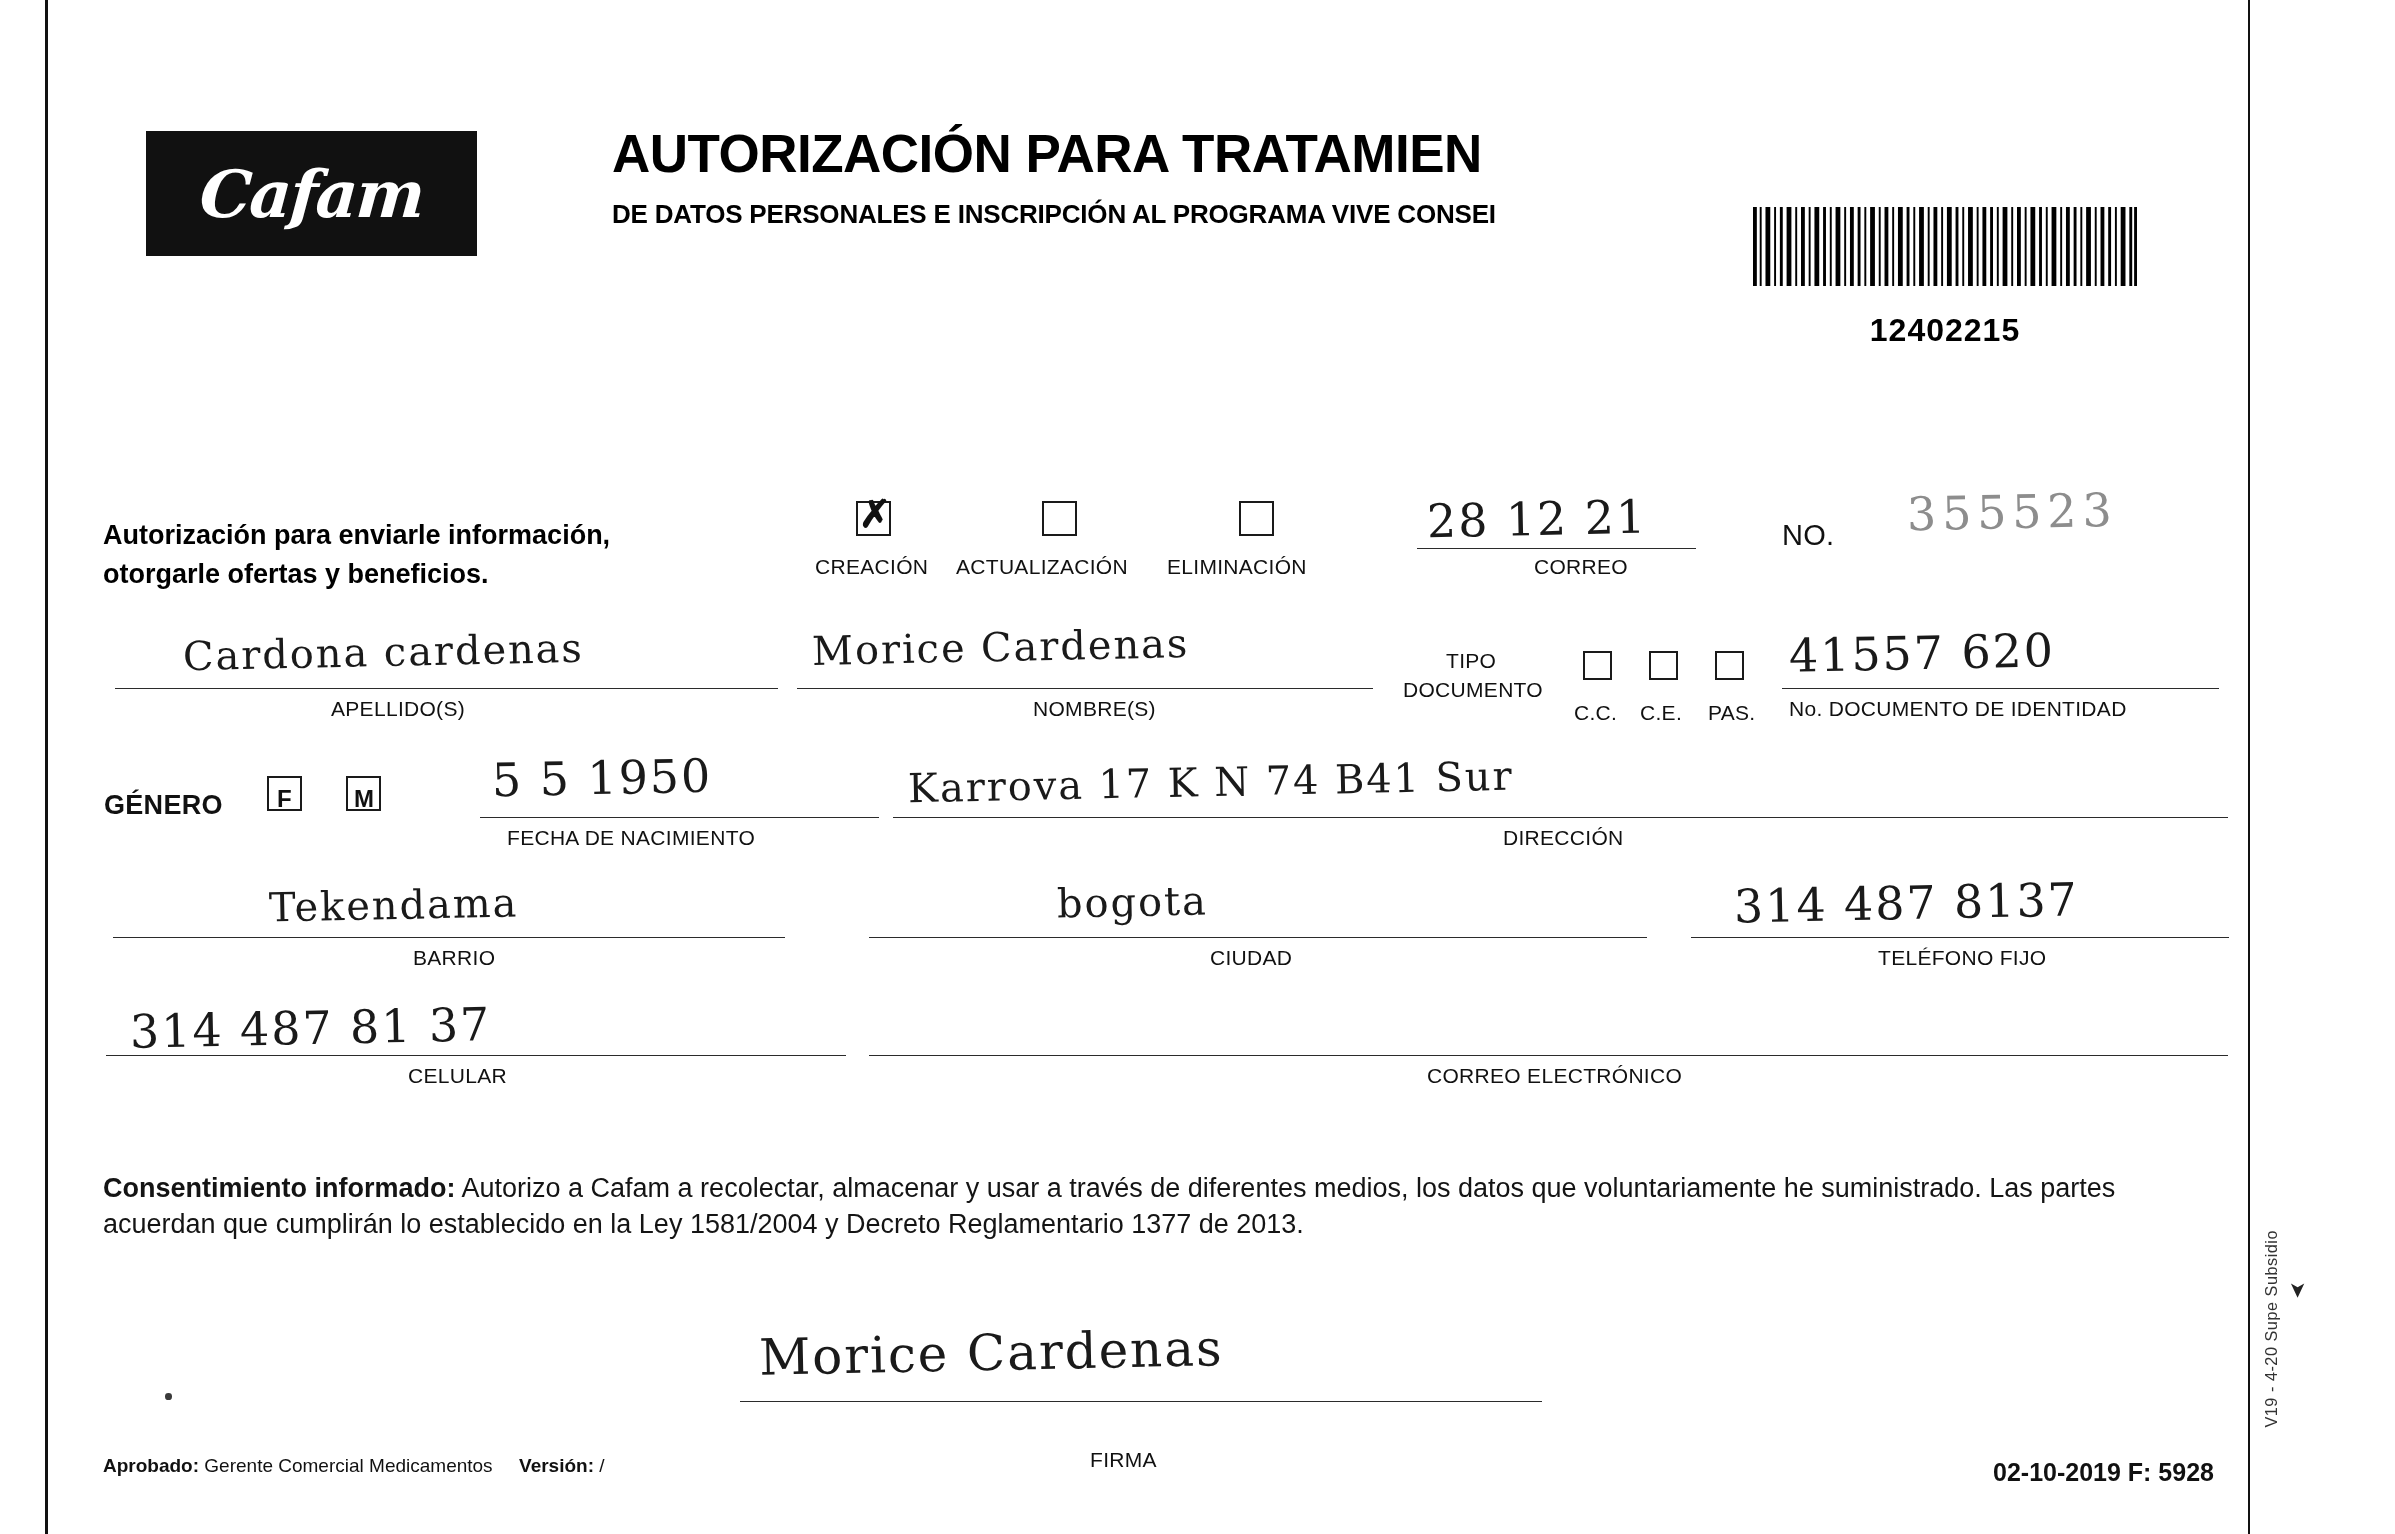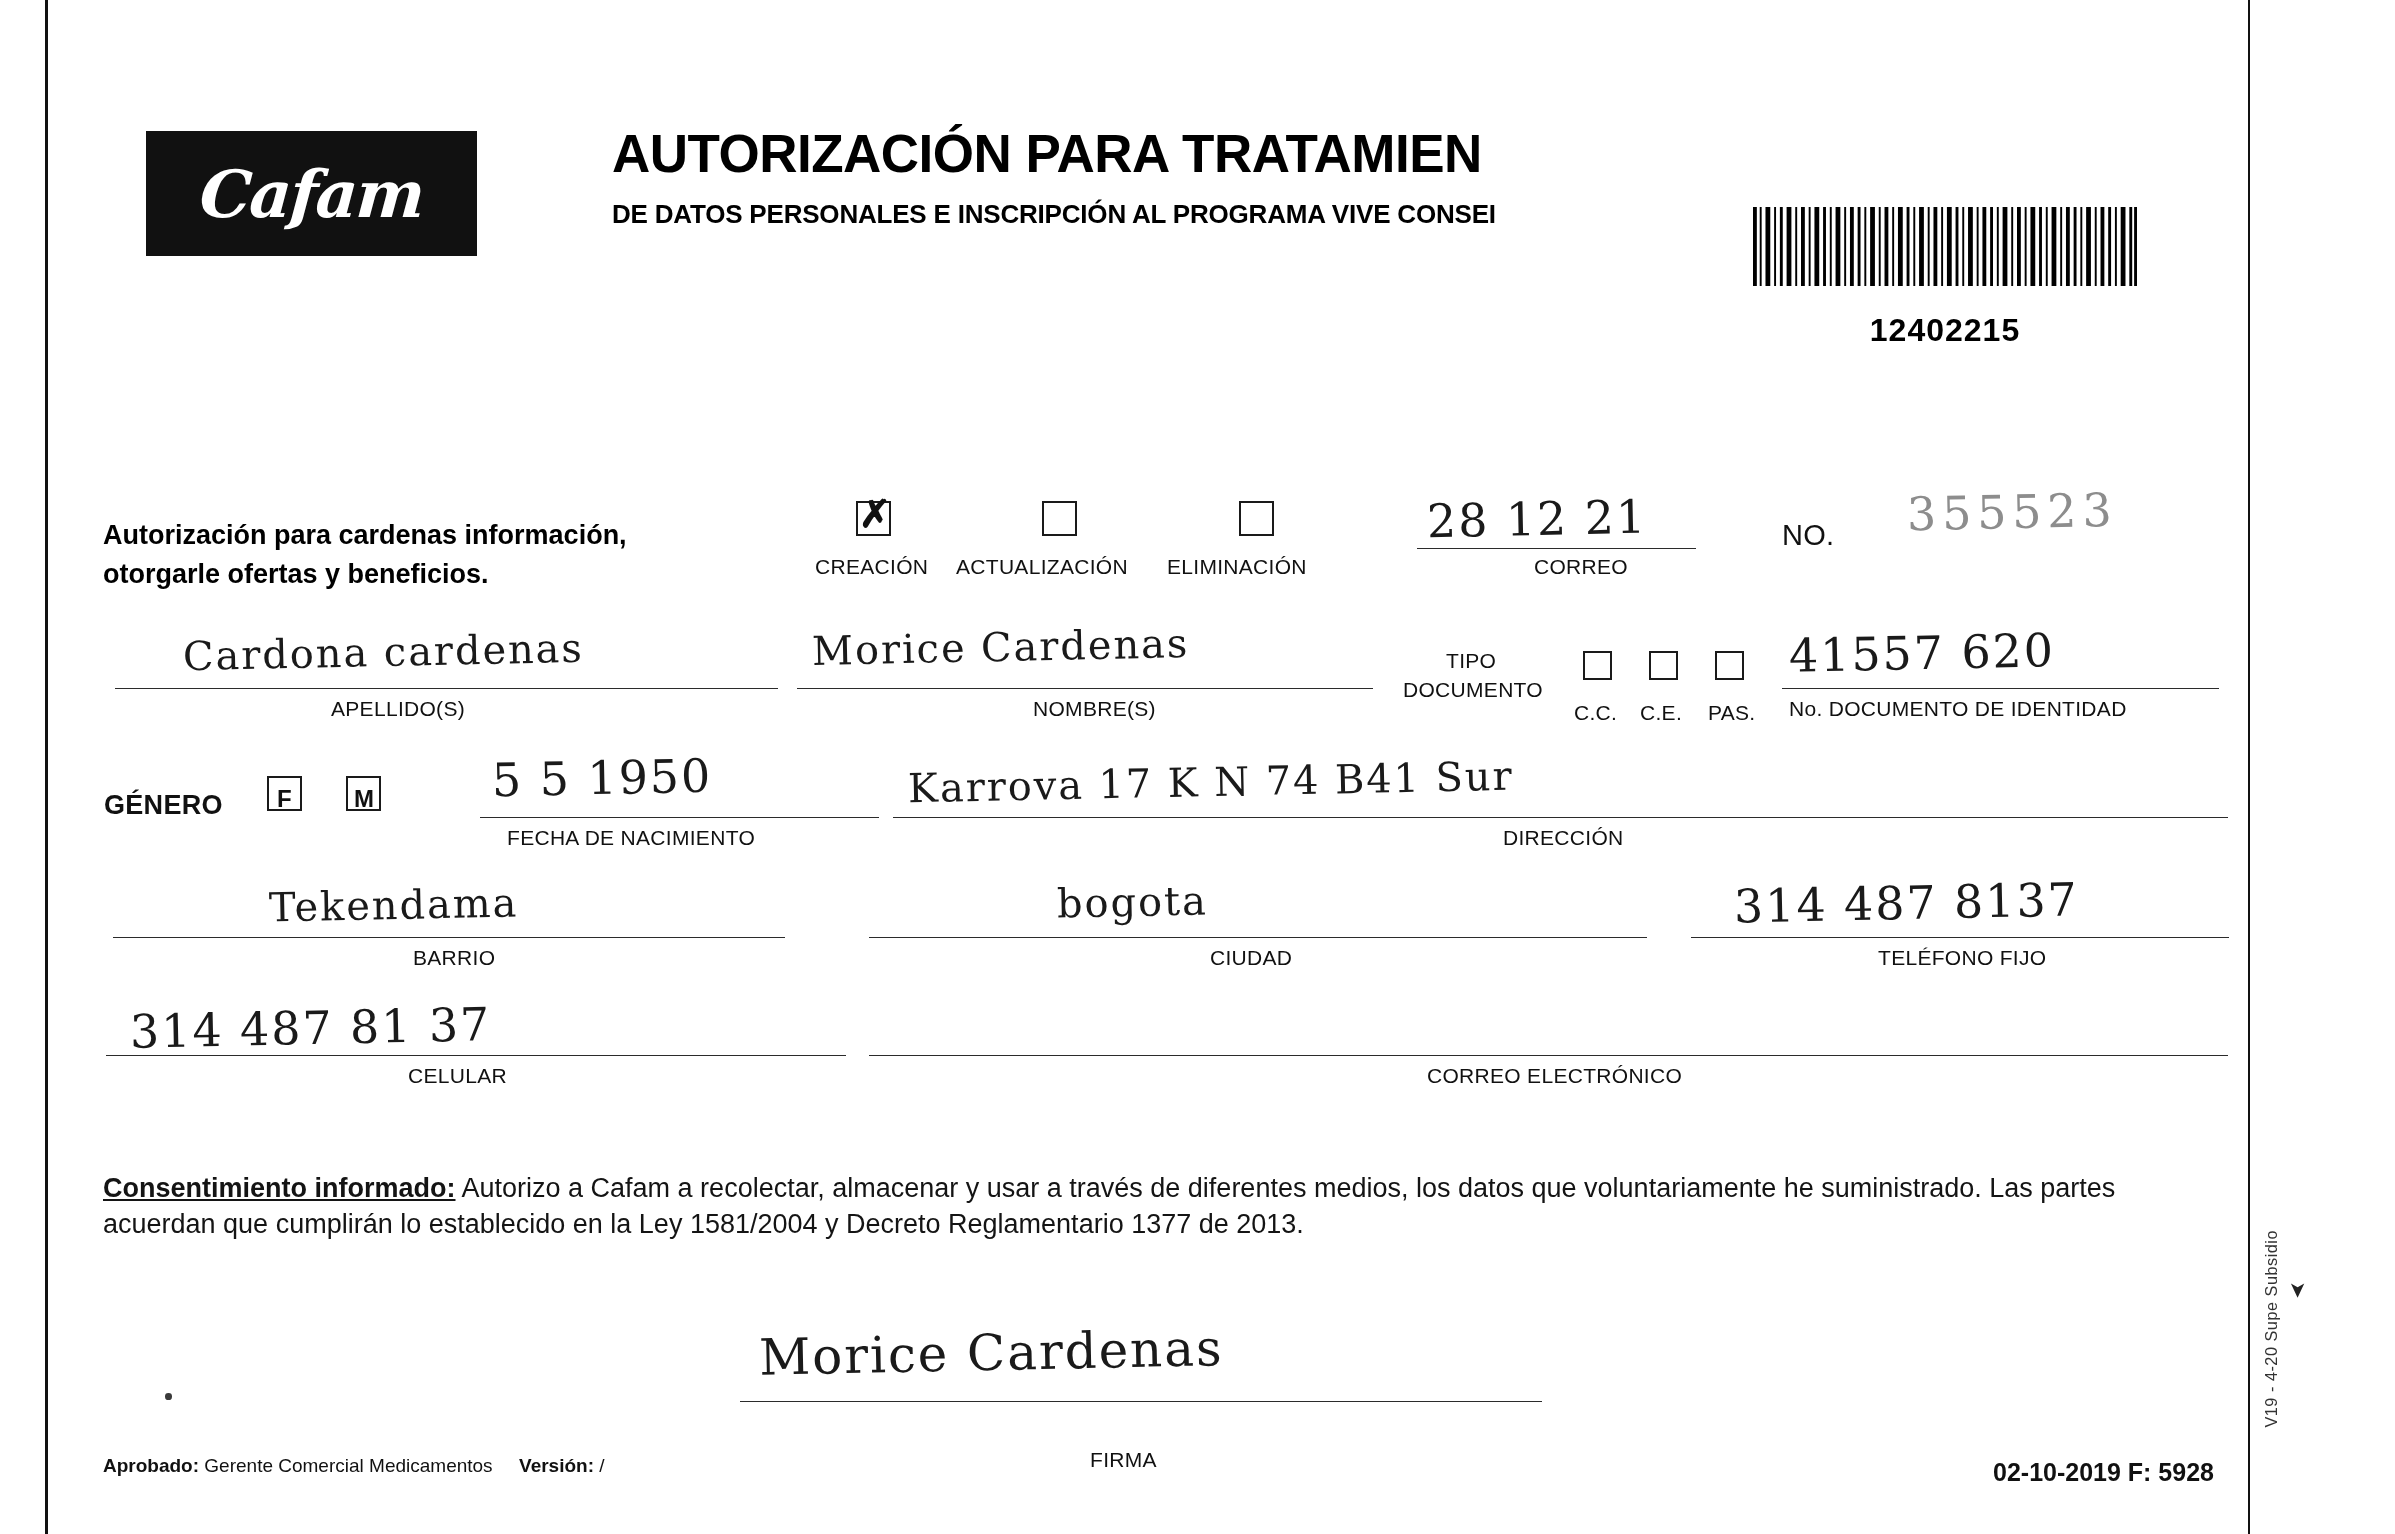--- a/index.html
+++ b/index.html
@@ -143,21 +143,21 @@
   
   .consent {
     position: absolute;
     left: 103px;
     top: 1170px;
     width: 2104px;
     font-size: 27px;
     line-height: 1.35;
     color: #141414;
   }
-  .consent b { font-weight: 700; text-decoration: underline; }
+  .consent b { font-weight: 700; }
 
   
   .footer-left {
     position: absolute;
     left: 103px;
     top: 1455px;
     font-size: 19px;
     font-weight: 700;
     color: #111;
   }
@@ -266,21 +266,21 @@
         <rect x="370" y="0" width="3" height="82"></rect>
       <rect x="377" y="0" width="2" height="82"></rect>
         <rect x="383" y="0" width="5" height="82"></rect>
       <rect x="392" y="0" width="3" height="82"></rect>
         <rect x="397" y="0" width="3" height="82"></rect>
     </g>
   </svg>
   <div class="barcode-number">12402215</div>
 
   <div class="auth-text">
-    <div>Autorización para cardenas información,</div>
+    <div>Autorización para enviarle información,</div>
     <div>otorgarle ofertas y beneficios.</div>
   </div>
 
   <div class="box box-lg" style="left:856px; top:501px;"></div>
   <div class="xmark" style="left:859px; top:495px;">✗</div>
   <div class="lbl" style="left:799px; top:555px;margin-left:16px;">CREACIÓN</div>
 
   <div class="box box-lg" style="left:1042px; top:501px;"></div>
   <div class="lbl" style="left:956px; top:555px;">ACTUALIZACIÓN</div>
 

